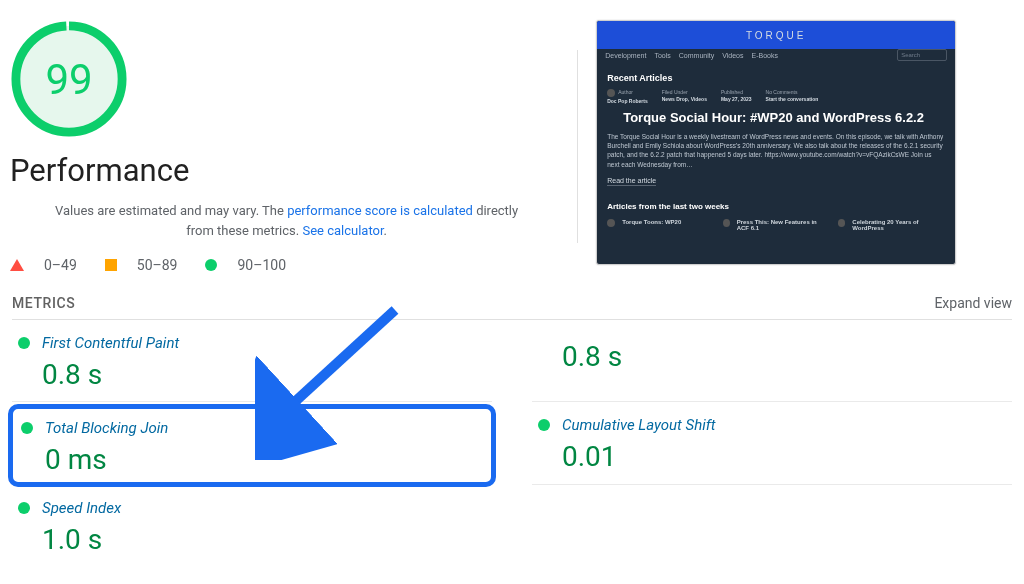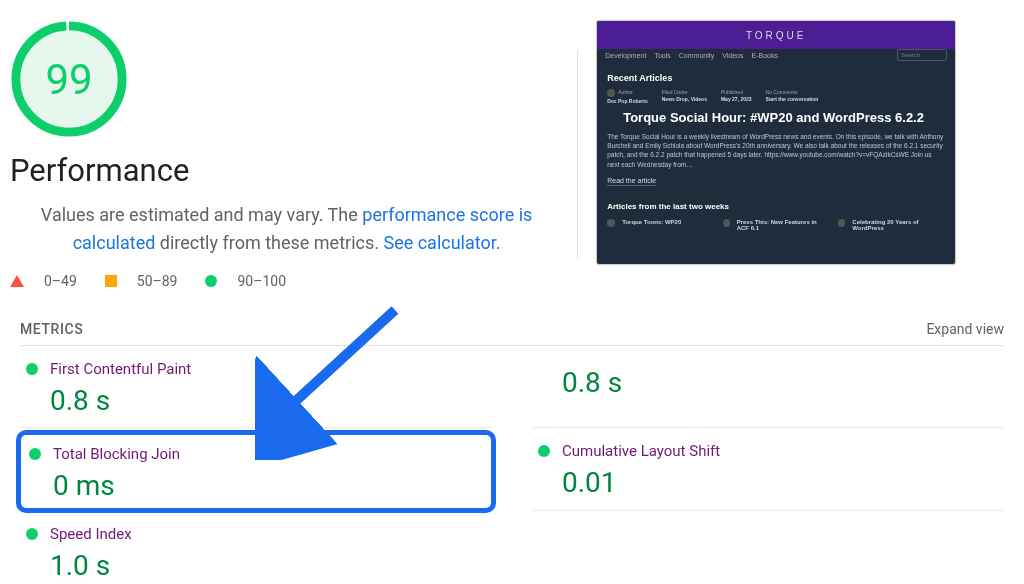--- a/index.html
+++ b/index.html
@@ -40,21 +40,21 @@
       color: #0cce6b;
     }
     .perf-title {
       margin-top: 14px;
       font-size: 31px;
       font-weight: 400;
       color: #212121;
     }
     .perf-desc {
       margin-top: 12px;
-      font-size: 18px;
+      font-size: 13px;
       color: #5f6368;
       text-align: center;
       line-height: 1.55;
       padding: 0 30px;
     }
     .perf-desc a { color: #1a73e8; text-decoration: none; }
     .legend {
       margin-top: 16px;
       display: flex;
       gap: 28px;
@@ -86,21 +86,21 @@
       border-radius: 3px;
       background: #1e2c3b;
       color: #fff;
       overflow: hidden;
       box-shadow: 0 0 0 1px rgba(0,0,0,0.04);
       position: relative;
       font-family: Arial, sans-serif;
     }
     .pv-bar {
       height: 28px;
-      background: #4c1d95;
+      background: #1d4ed8;
       display: flex;
       align-items: center;
       justify-content: space-between;
       padding: 0 8px;
     }
     .pv-logo { font-size: 10px; letter-spacing: 3px; color: #d4dbe2; flex: 1; text-align: center; }
     .pv-nav {
       display: flex; gap: 8px; font-size: 7px; color: #a9b3bf;
       padding: 0 8px 6px; align-items: center;
     }
@@ -116,21 +116,21 @@
     .pv-meta span b { color: #d4dbe2; display:block; font-size:5px; margin-top:1px; font-weight:600; }
     .pv-avatar { width:8px; height:8px; background:#555; border-radius:50%; display:inline-block; margin-right:3px; vertical-align:middle;}
     .pv-title { padding: 2px 26px; font-size: 13px; font-weight: 700; line-height: 1.25; }
     .pv-body { padding: 4px 10px; font-size: 6.5px; color: #bfc8d2; line-height: 1.4; }
     .pv-read { padding: 4px 10px 8px; font-size: 7px; color: #d4dbe2; }
     .pv-read span { border-bottom: 1px solid #5a6572; padding-bottom:1px;}
     .pv-sub { padding: 6px 10px 4px; font-size: 8px; font-weight: 700; color: #fff; margin-top:4px;}
     .pv-row { display: flex; gap: 8px; padding: 4px 10px; }
     .pv-card { flex:1; font-size: 6px; color: #cfd6dd; font-weight: 700; display:flex; gap:4px; }
 
-    .metrics-wrap { padding: 0 20px; margin-top: 32px; }
+    .metrics-wrap { padding: 0 12px; margin-top: 22px; }
     .metrics-head {
       display: flex; justify-content: space-between; align-items: baseline;
       color: #616161; font-size: 14px; letter-spacing: 0.6px;
       border-bottom: 1px solid #e0e0e0;
       padding-bottom: 8px;
     }
     .metrics-head .left { text-transform: uppercase; font-weight: 500; }
     .expand { color: #5f6368; font-size: 14px; letter-spacing:0; }
     .metrics-grid {
       display: grid;
@@ -138,21 +138,21 @@
       column-gap: 40px;
     }
     .metric {
       display: flex; flex-direction: column;
       padding: 14px 6px 10px 6px;
       border-bottom: 1px solid #eaeaea;
       position: relative;
     }
     .metric .row1 { display: flex; align-items: center; gap: 12px; }
     .dot { width: 12px; height: 12px; border-radius: 50%; background: #0cce6b; flex-shrink: 0; }
-    .metric-name { font-size: 15px; color: #701a75; font-weight: 400; }
+    .metric-name { font-size: 15px; color: #0369a1; font-weight: 400; font-style: italic; }
     .metric-value { font-size: 28px; color: #018642; font-weight: 400; margin-top: 6px; margin-left: 24px; }
     .highlight {
       border: 5px solid #1a6af0;
       border-radius: 10px;
       margin: 2px -4px -2px -4px;
       padding: 10px 8px 6px 8px;
       background: #fff;
     }
     .arrow {
       position: absolute;

